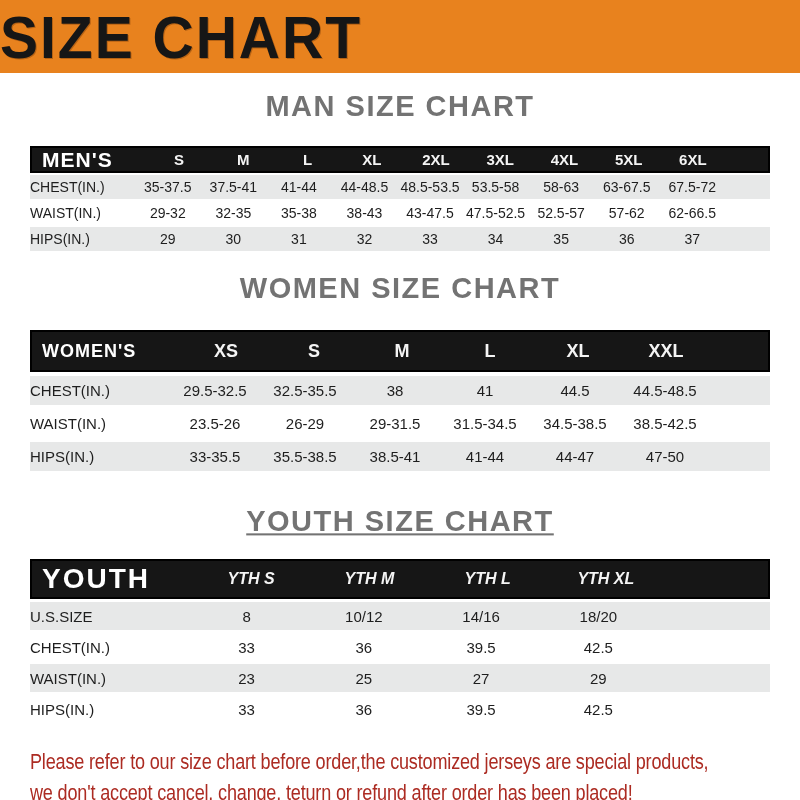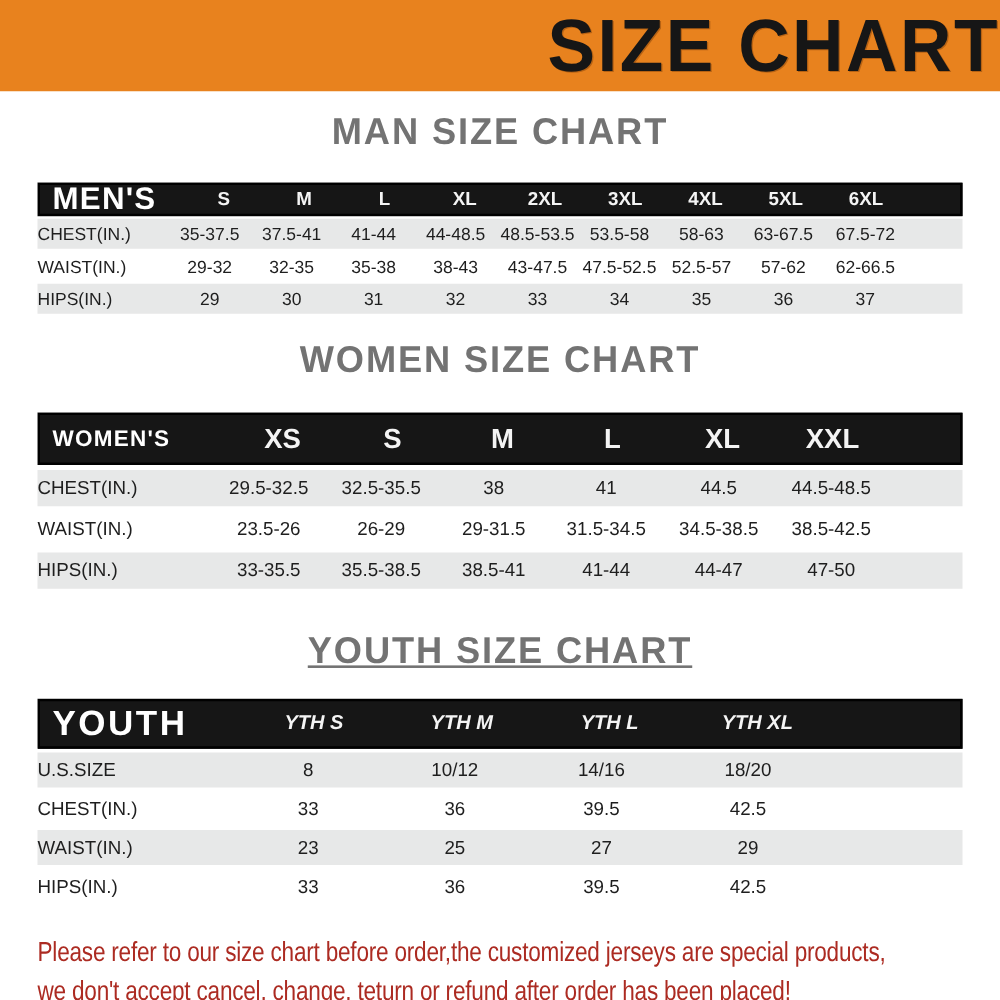--- a/index.html
+++ b/index.html
@@ -2,21 +2,21 @@
 <html><head>
 <meta charset="utf-8">
 <style>
   html,body{margin:0;padding:0;background:#fff;}
   .page{
     width:800px;height:800px;background:#ffffff;overflow:hidden;
     font-family:"Liberation Sans", sans-serif;color:#1a1a1a;position:relative;
   }
   
   .banner{
-    height:73px;background:#E8821E;display:flex;align-items:center;justify-content:flex-end;
+    height:73px;background:#E8821E;display:flex;align-items:center;justify-content:flex-start;
   }
   .banner-title{
     margin:0;font-size:57px;font-weight:bold;color:#161616;letter-spacing:2px;
     transform:scaleY(1.04);text-shadow:1px 1px 0 rgba(90,40,0,.35);
   }
   
   .section-heading{
     text-align:center;font-weight:bold;color:#737373;font-size:29px;letter-spacing:1.5px;
     margin:0;transform:scaleY(1.03);
   }
@@ -31,26 +31,26 @@
   .thead{
     display:flex;align-items:center;background:#161616;color:#fff;
     box-shadow:inset 0 0 0 2px #000;
   }
   .men-table .thead{height:27px;}
   .women-table .thead{height:42px;}
   .youth-table .thead{height:40px;}
   .thead .rlabel{
     font-weight:bold;padding-left:12px;letter-spacing:1px;
   }
-  .men-table .thead .rlabel{font-size:25px;}
+  .men-table .thead .rlabel{font-size:21px;}
   .women-table .thead .rlabel{font-size:18px;}
   .youth-table .thead .rlabel{font-size:28px;letter-spacing:2px;}
   .thead .col{flex:1;text-align:center;font-weight:600;color:#f4f4f4;}
   .men-table .thead .col{font-size:15px;}
-  .women-table .thead .col{font-size:22px;}
+  .women-table .thead .col{font-size:18px;}
   .youth-table .thead .col{font-size:16px;font-style:italic;}
   .trow{display:flex;align-items:center;}
   .men-table .trow{height:24px;margin-top:2px;}
   .women-table .trow{height:29px;margin-top:4px;}
   .youth-table .trow{height:28px;margin-top:3px;gap:16px;}
   .trow.gray{background:#E7E8E8;}
   .trow .rlabel{text-align:left;color:#1e1e1e;}
   .trow .col{flex:1;text-align:center;color:#1e1e1e;}
   .men-table .trow .rlabel,.men-table .trow .col{font-size:14px;}
   .women-table .trow .rlabel,.women-table .trow .col{font-size:15px;}

